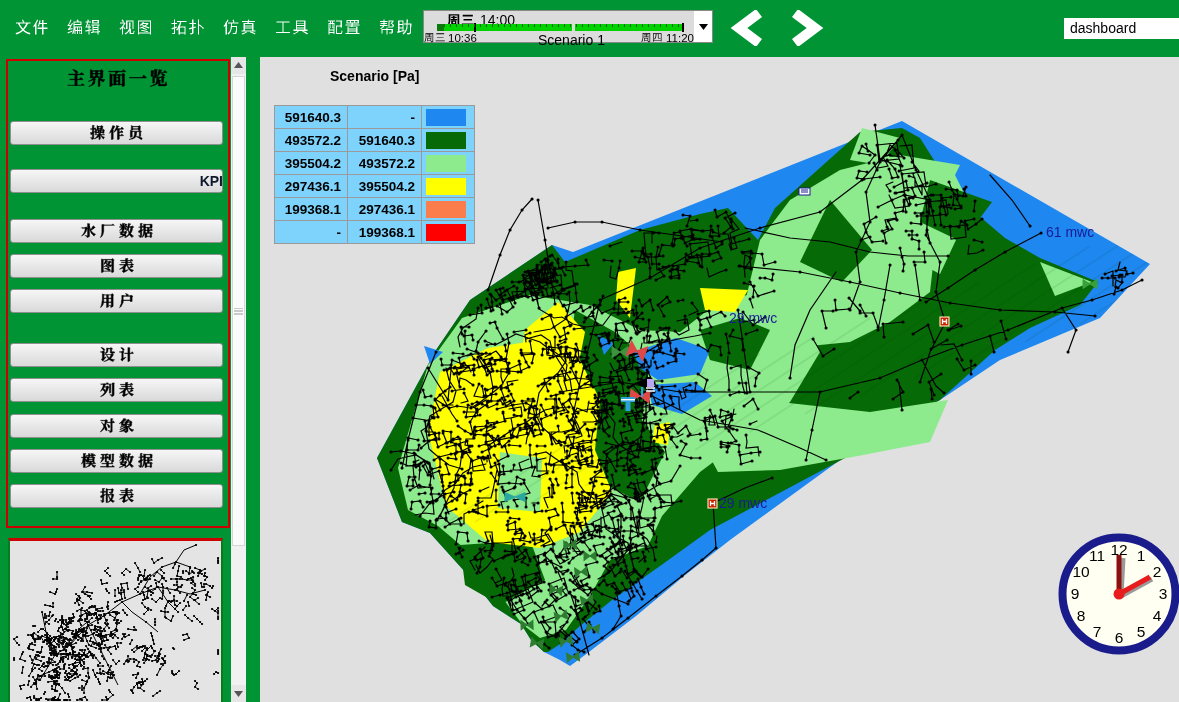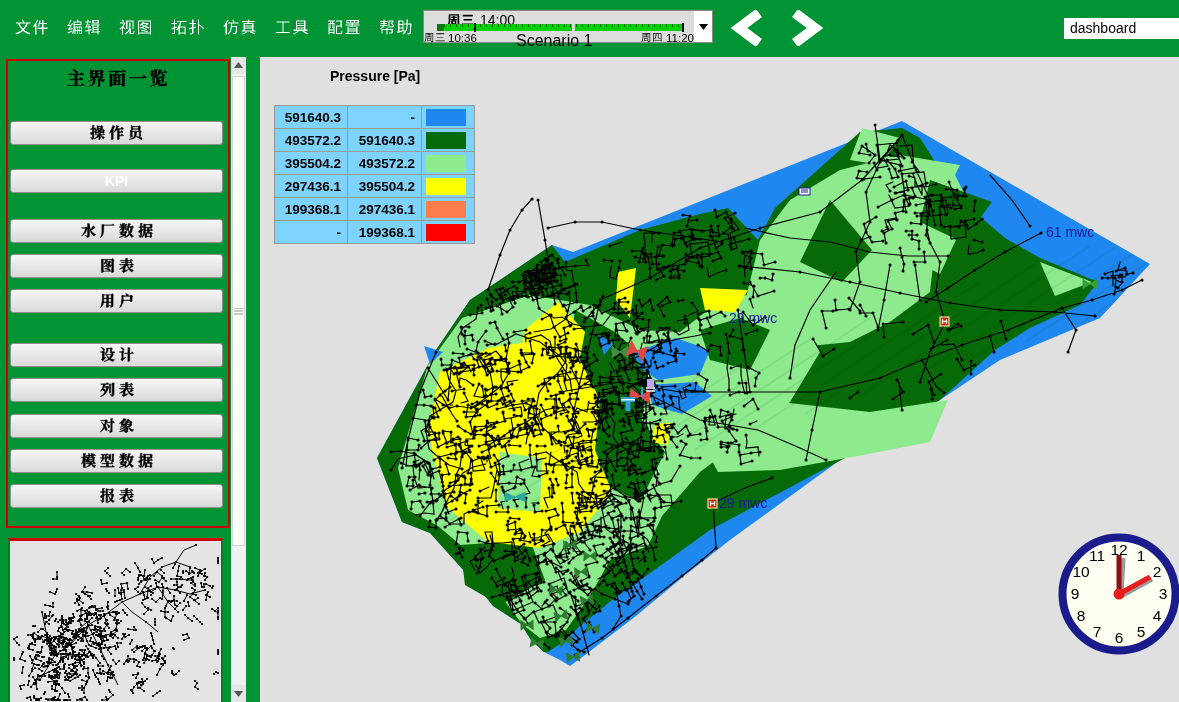--- a/index.html
+++ b/index.html
@@ -107,21 +107,21 @@
     <rect x="672" y="0" width="1" height="3" fill="#056605"></rect>
     <rect x="678" y="0" width="1" height="3" fill="#056605"></rect>
   </svg>
 <svg style="position:absolute;left:424px;top:32px;overflow:visible" width="2" height="2">
     <g fill="#000" transform="scale(0.3281)">
       <use href="#g18" x="0.0"></use>
       <use href="#g19" x="33.5"></use>
     </g>
   </svg>
 <div class="abs" style="left:448px;top:31.5px;font-size:11.5px;color:#000">10:36</div>
-<div class="abs" style="left:516px;top:31.5px;font-size:16px;color:#000">Scenario 1</div>
+<div class="abs" style="left:538px;top:31.5px;font-size:14px;color:#000">Scenario 1</div>
 <svg style="position:absolute;left:641px;top:32px;overflow:visible" width="2" height="2">
     <g fill="#000" transform="scale(0.3281)">
       <use href="#g18" x="0.0"></use>
       <use href="#g20" x="33.5"></use>
     </g>
   </svg>
 <div class="abs" style="left:666px;top:31.5px;font-size:11.5px;color:#000">11:20</div>
 <svg class="abs" style="left:730px;top:10px" width="100" height="36">
     <path d="M29 3L9 18L29 33" stroke="#fff" stroke-width="10" fill="none"></path>
     <path d="M65 3L85 18L65 33" stroke="#fff" stroke-width="10" fill="none"></path>
@@ -140,21 +140,21 @@
   </svg>
 <div class="abs" style="left:10px;top:121px;width:213px;height:24px;background:linear-gradient(#f6f6f6,#d9d9d9);border:1px solid #8f8f8f;border-radius:3px;box-sizing:border-box"></div>
 <svg style="position:absolute;left:90.0px;top:125px;overflow:visible" width="2" height="2">
     <g fill="#000" stroke="#000" stroke-width="0.96" transform="scale(0.4688)">
       <use href="#g26" x="0.0"></use>
       <use href="#g27" x="40.5"></use>
       <use href="#g28" x="81.1"></use>
     </g>
   </svg>
 <div class="abs" style="left:10px;top:169px;width:213px;height:24px;background:linear-gradient(#f6f6f6,#d9d9d9);border:1px solid #8f8f8f;border-radius:3px;box-sizing:border-box"></div>
-<div class="abs" style="left:10px;top:169px;width:213px;height:24px;font-size:14px;font-weight:bold;color:#ffffff;text-align:center;line-height:24px">KPI</div>
+<div class="abs" style="left:10px;top:169px;width:213px;height:24px;font-size:14px;font-weight:bold;color:#0f172a;text-align:right;line-height:24px">KPI</div>
 <div class="abs" style="left:10px;top:219px;width:213px;height:24px;background:linear-gradient(#f6f6f6,#d9d9d9);border:1px solid #8f8f8f;border-radius:3px;box-sizing:border-box"></div>
 <svg style="position:absolute;left:80.5px;top:223px;overflow:visible" width="2" height="2">
     <g fill="#000" stroke="#000" stroke-width="0.96" transform="scale(0.4688)">
       <use href="#g29" x="0.0"></use>
       <use href="#g30" x="40.5"></use>
       <use href="#g31" x="81.1"></use>
       <use href="#g32" x="121.6"></use>
     </g>
   </svg>
 <div class="abs" style="left:10px;top:254px;width:213px;height:24px;background:linear-gradient(#f6f6f6,#d9d9d9);border:1px solid #8f8f8f;border-radius:3px;box-sizing:border-box"></div>
@@ -215,21 +215,21 @@
   </svg>
 <div class="abs" style="left:231px;top:685px;width:15px;height:17px;background:#e6e6e6"></div>
 <svg class="abs" style="left:234px;top:691px" width="9" height="7">
     <path d="M0 0L4.5 6L9 0Z" fill="#555"></path>
   </svg>
 <div class="abs" style="left:232px;top:76px;width:13px;height:470px;background:#fbfbfb;border:1px solid #d5d5d5;box-sizing:border-box"></div>
 <svg class="abs" style="left:234px;top:308px" width="9" height="8">
     <path d="M0 0h9M0 3h9M0 6h9" stroke="#999" stroke-width="1"></path>
   </svg>
 <div class="abs" style="left:8px;top:538px;width:215px;height:164px;background:#e4e4e4;border-top:3px solid #cc0000;border-left:2px solid #0a7a1e;border-right:2px solid #0a7a1e;box-sizing:border-box"></div>
-<div class="abs" style="left:330px;top:68px;font-size:14px;font-weight:bold;color:#000">Pressure [Pa]</div>
+<div class="abs" style="left:330px;top:68px;font-size:14px;font-weight:bold;color:#000">Scenario [Pa]</div>
 <table style="position:absolute;left:274px;top:105px;border-collapse:collapse;background:#7dd3fc;font-size:13.5px;font-weight:bold;color:#000;font-family:'Liberation Sans',sans-serif">
     <tbody>
       <tr>
         <td style="width:64px">591640.3</td>
         <td style="width:65px">-</td>
         <td style="width:44px">
           <div style="width:40px;height:17px;background:#1e87f0;margin:0 auto"></div>
         </td>
       </tr>
       <tr>

